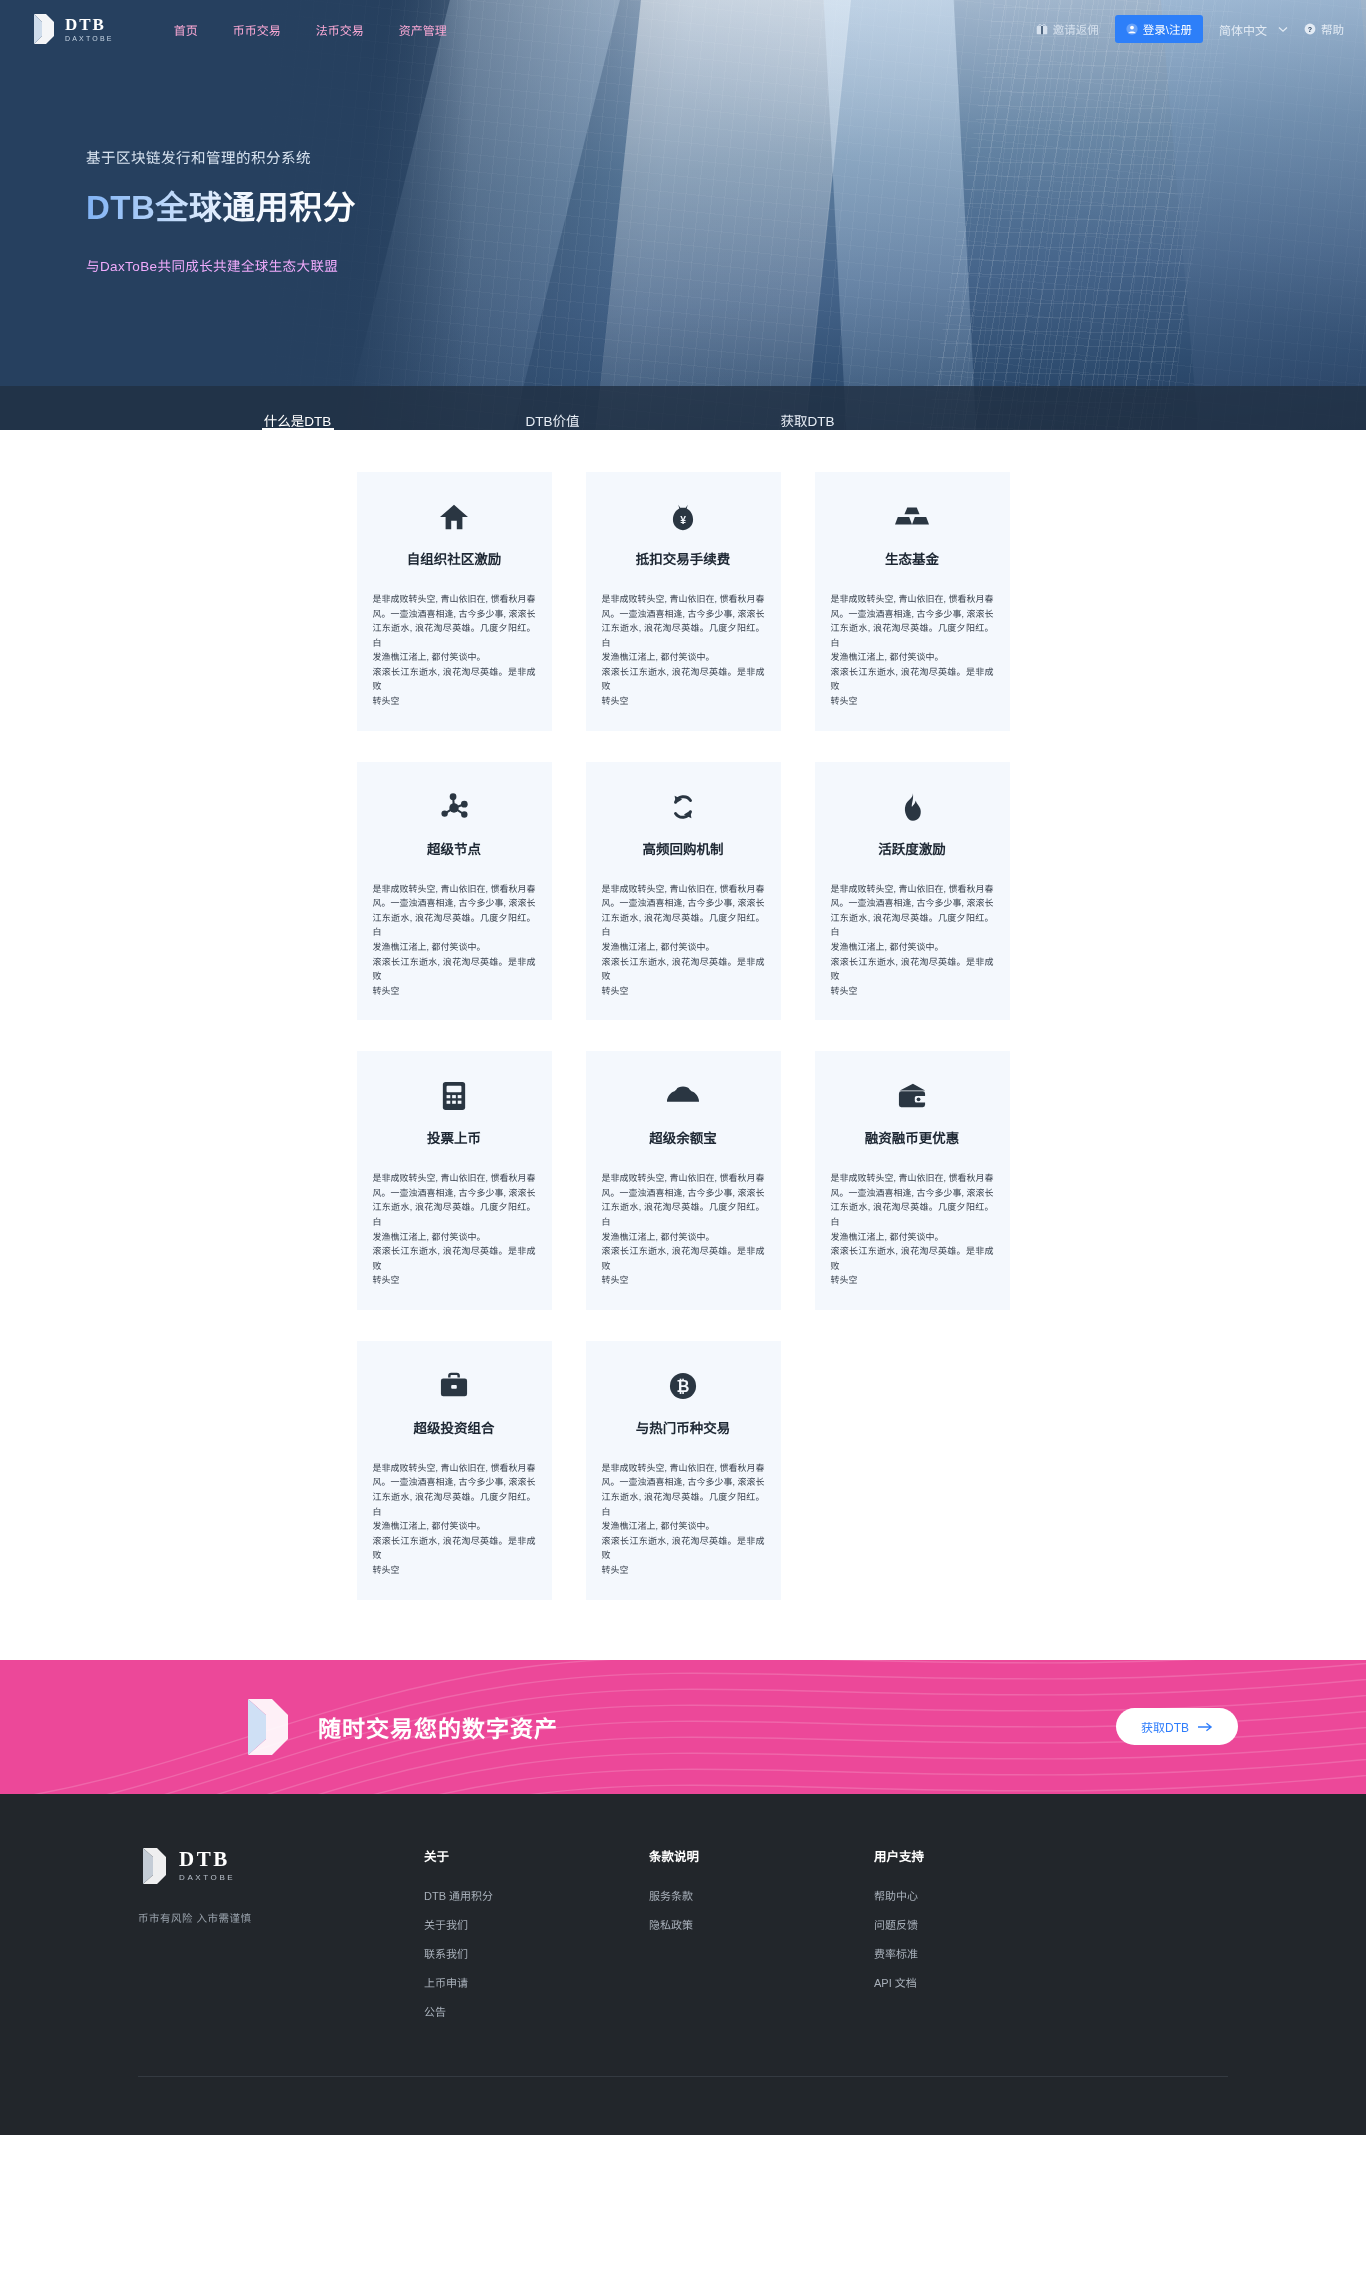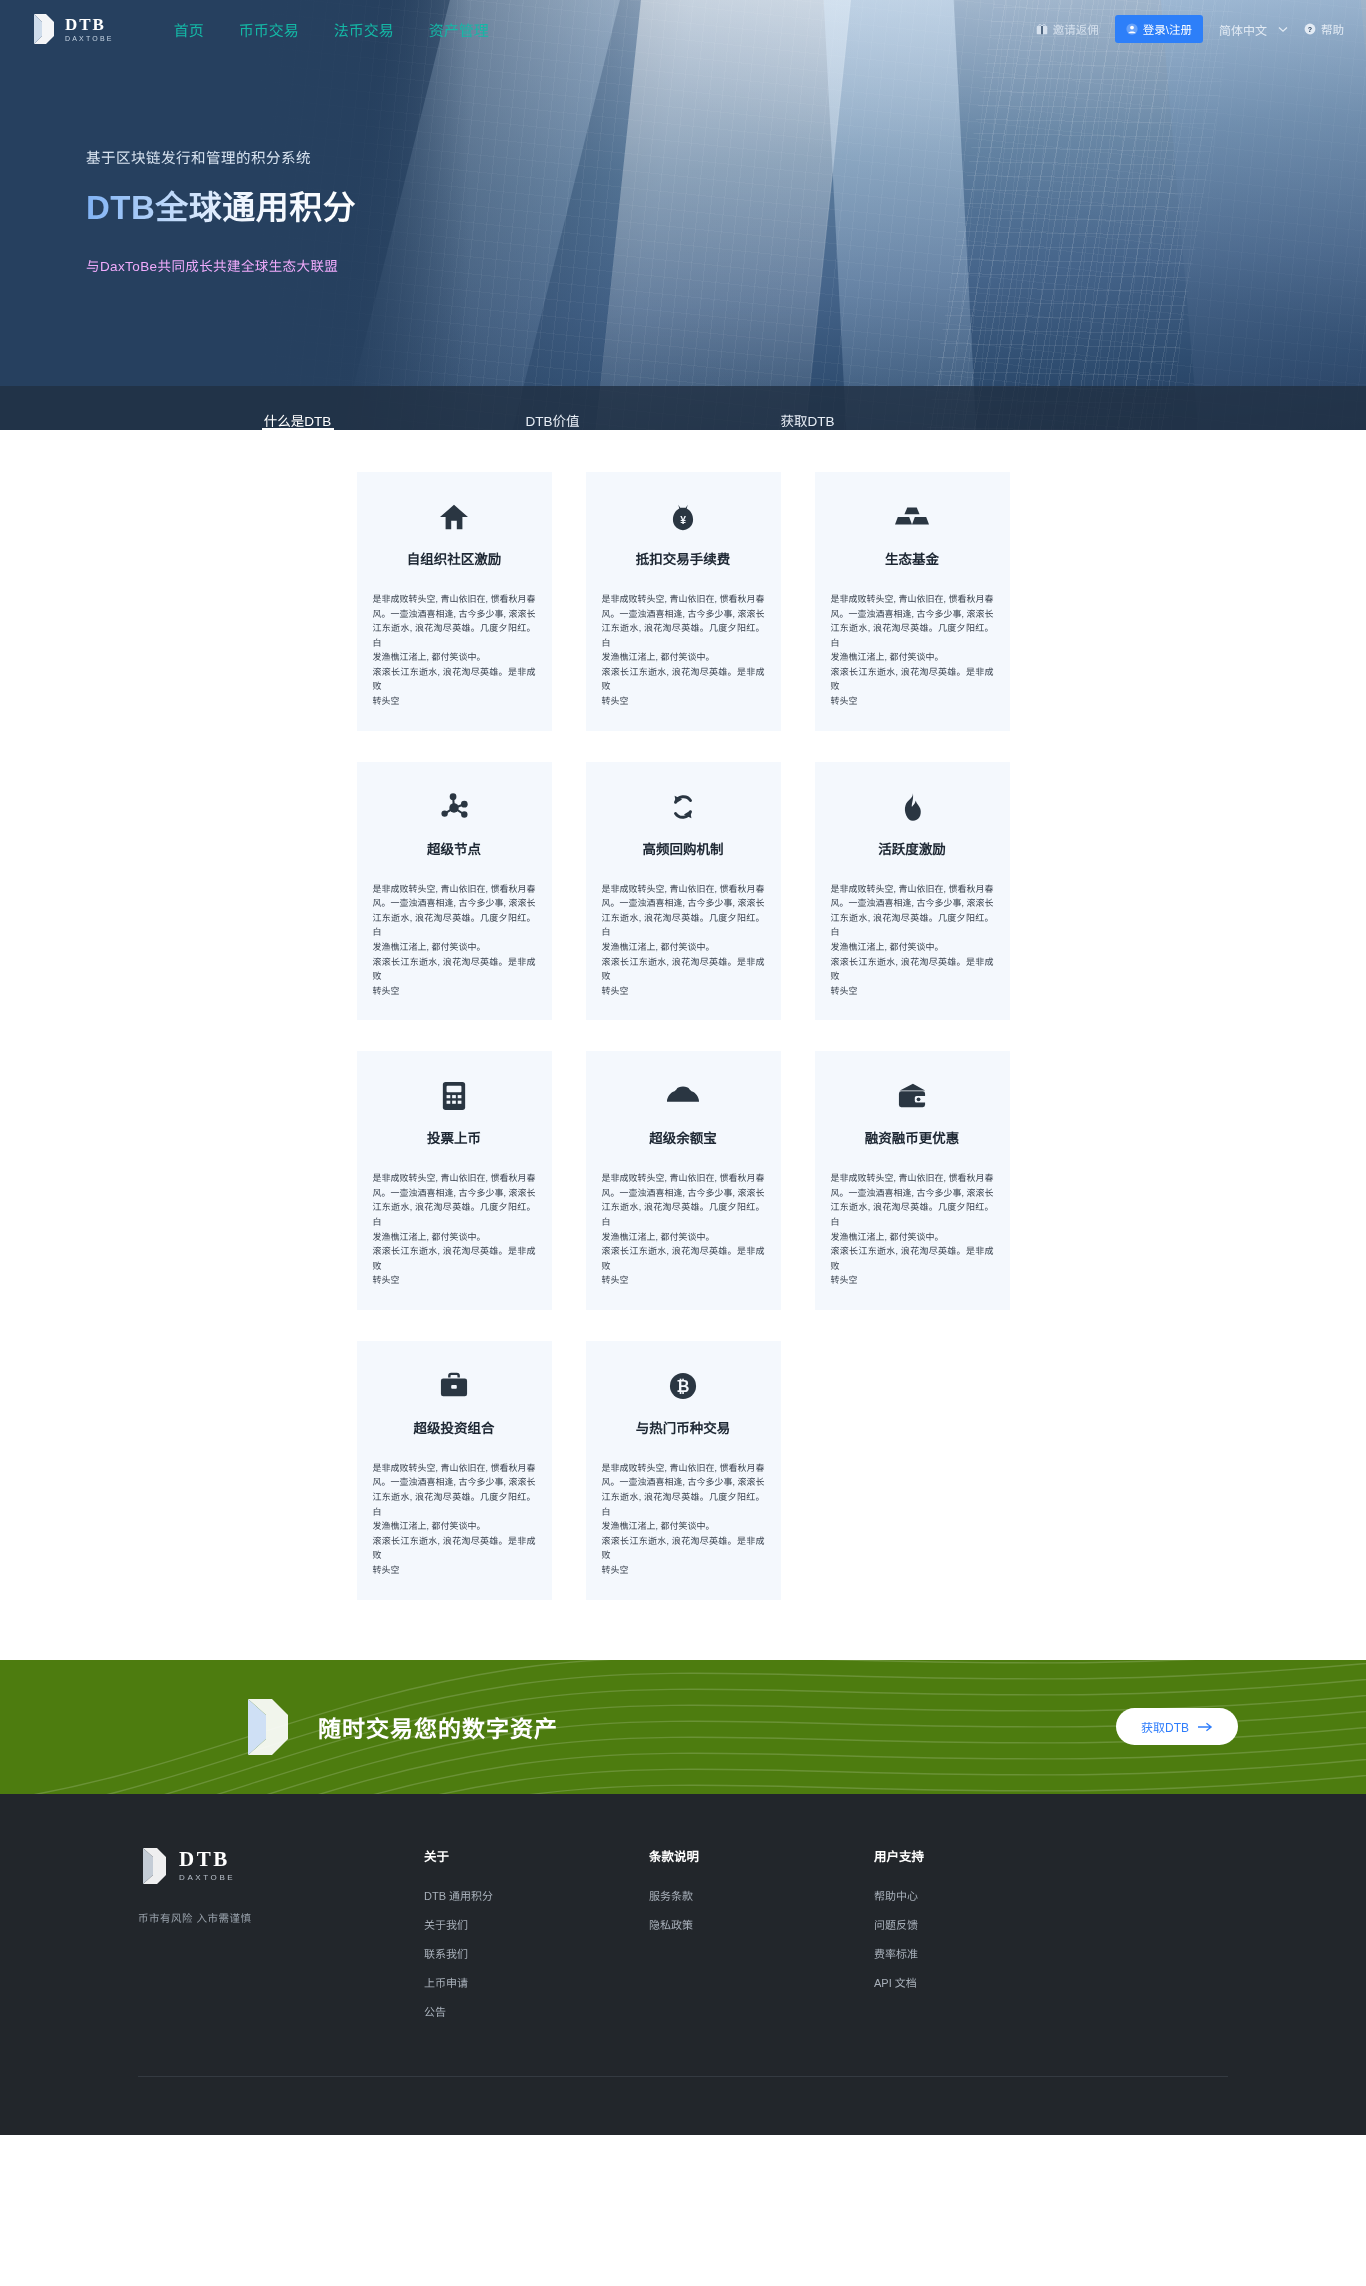--- a/index.html
+++ b/index.html
@@ -81,21 +81,21 @@
   .logo-txt { line-height: 1; }
   .logo-txt .big {
     font-size: 17px; letter-spacing: 2px; color: #fff; font-weight: 700;
     font-family: "Liberation Serif", "DejaVu Serif", serif;
   }
   .logo-txt .small {
     font-size: 7px; letter-spacing: 2.2px; color: #c8d6e6; margin-top: 2px;
   }
   .nav-links { display: flex; align-items: center; gap: 35px; }
   .nav-links a {
-    color: #14b8a6; font-size: 15px; text-decoration: none; cursor: pointer; text-align: right;
+    color: #f9a8d4; font-size: 12px; text-decoration: none; cursor: pointer; text-align: right;
   }
   .nav-right { margin-left: auto; display: flex; align-items: center; gap: 16px; }
   .nav-chip {
     display: flex; align-items: center; gap: 5px;
     color: #d6e1ee; font-size: 11.5px; cursor: pointer;
   }
   .btn-login {
     display: flex; align-items: center; gap: 5px;
     background: #2d7ff9; color: #fff; border: none;
     font-size: 11.5px; padding: 6px 11px; border-radius: 3px; cursor: pointer;
@@ -164,21 +164,21 @@
   .card-body {
     margin-top: 24px;
     font-size: 9px; line-height: 1.62; color: #39424f;
     text-align: justify;
   }
   .card-body .ln { display: block; }
 
   
   .cta {
     position: relative; width: 1366px; height: 134px;
-    background: #4d7c0f; overflow: hidden;
+    background: #ec4899; overflow: hidden;
     display: flex; align-items: center;
   }
   .cta-waves { position: absolute; inset: 0; opacity: .55; }
   .cta-inner {
     position: relative; z-index: 2;
     width: 1366px; display: flex; align-items: center; padding: 0 128px 0 240px;
   }
   .cta-logo { width: 52px; height: 62px; flex: 0 0 auto; }
   .cta-text { margin-left: 26px; color: #ffffff; font-size: 23px; font-weight: 700; letter-spacing: 1px; }
   .cta-btn {

